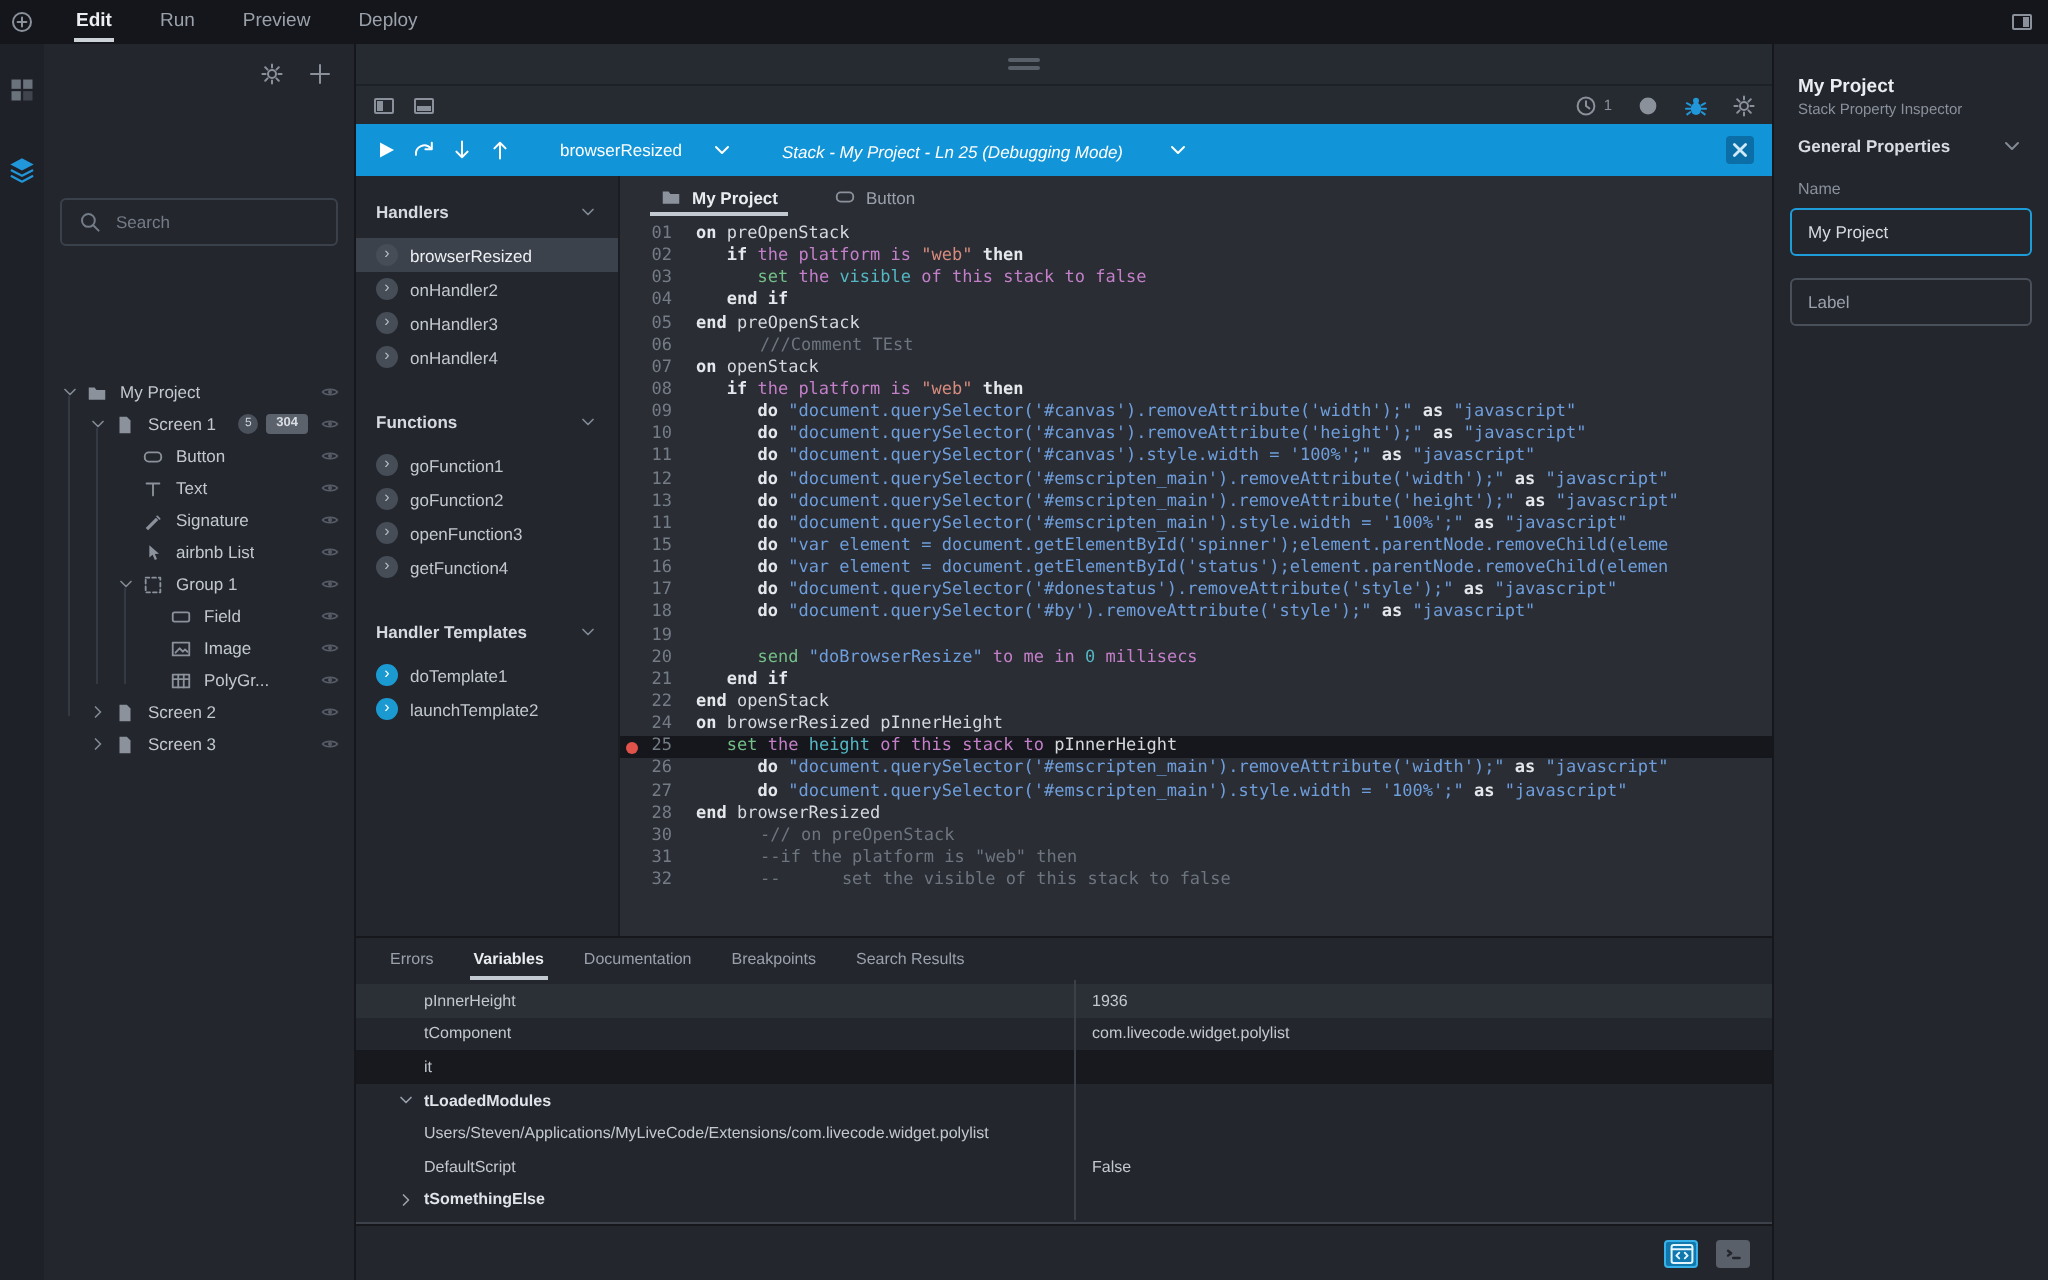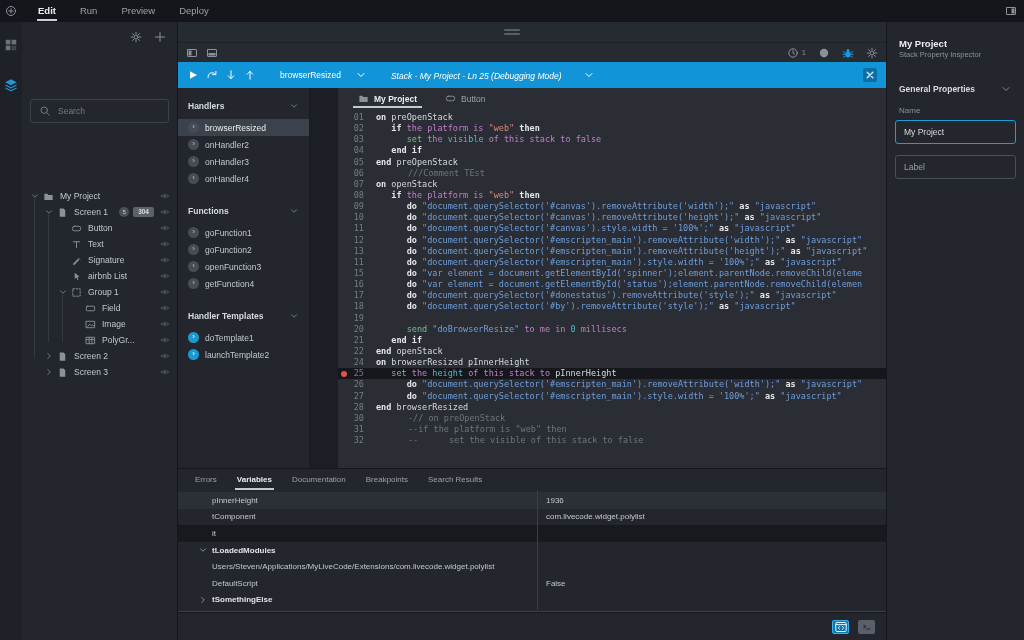--- a/index.html
+++ b/index.html
@@ -49,21 +49,21 @@
   .bug-blue { color:#2196d9; }
 
   
   .debugbar { height:26px; background:#1295d8; display:flex; align-items:center; color:#fff; padding:0 9px; flex:none; }
   .dbg-icons { display:flex; align-items:center; gap:7px; }
   .dbg-handler { font-size:8.5px; margin-left:24px; display:flex; align-items:center; gap:14px; }
   .dbg-context { font-size:8.5px; font-style:italic; margin-left:24px; display:flex; align-items:flex-end; gap:21px; }
   .dbg-close { margin-left:auto; width:14px; height:14px; background:#0b6ea6; display:flex; align-items:center; justify-content:center; border-radius:2px; color:#cfeafa; }
 
   
-  .main { height:380px; display:flex; flex:none; min-width:0;gap:28px; }
+  .main { height:380px; display:flex; flex:none; min-width:0; }
   .handlers { width:132px; background:#23262d; border-right:1px solid #1a1d22; padding-top:8px; font-size:8.5px; overflow:hidden; flex:none; }
   .handlers-header { height:20px; display:flex; align-items:center; padding:0 10px; color:#d6dae0; font-weight:bold; margin-bottom:3px; }
   .handlers-header .chev { margin-left:auto; color:#828a94; display:flex; }
   .handler-item { height:17px; display:flex; align-items:center; gap:6px; padding:0 10px; color:#c3c8cf; }
   .handler-item.selected { background:#3b424c; color:#edeff2; }
   .h-circle { width:11px; height:11px; border-radius:50%; background:#464d57; color:#b8bec6; font-size:8px; display:flex; align-items:center; justify-content:center; line-height:1; flex:none; padding-bottom:1px; }
   .h-circle.accent { background:#1b9ad2; color:#fff; }
   .h-section { margin-bottom:14px; }
 
   .editor { flex:1; background:#2a2d34; display:flex; flex-direction:column; min-width:0; }
@@ -107,21 +107,21 @@
 
   .statusbar { flex:1; background:#23262d; display:flex; align-items:center; justify-content:flex-end; gap:9px; padding-right:11px; border-top:1px solid #15171c; }
   .status-icon { width:17px; height:14px; border-radius:2px; display:flex; align-items:center; justify-content:center; }
   .status-icon.script { background:#1178ad; border:1px solid #36b1ea; color:#e2f4fd; }
   .status-icon.msg { background:#596069; color:#23262d; }
 
   
   .inspector { width:138px; background:#23262d; border-left:1px solid #15171c; flex:none; }
   .insp-title { font-size:9.5px; font-weight:bold; color:#eaedf1; padding:16px 12px 1px; }
   .insp-sub { font-size:7.5px; color:#8a919b; padding:0 12px; }
-  .insp-section { margin-top:24px; padding:0 12px; display:flex; align-items:center; font-size:8.5px; font-weight:bold; color:#d8dce1; }
+  .insp-section { margin-top:8px; padding:0 12px; display:flex; align-items:center; font-size:8.5px; font-weight:bold; color:#d8dce1; }
   .insp-section .chev { margin-left:auto; color:#828a94; display:flex; }
   .insp-label { font-size:8px; color:#8a919b; padding:11px 12px 5px; }
   .insp-input { margin:0 8px 11px; height:24px; border:1px solid #49505a; border-radius:3px; display:flex; align-items:center; padding:0 8px; font-size:8.5px; color:#d8dce1; }
   .insp-input.focused { border:1px solid #1e9cd7; }
   .insp-input.ghost { color:#9aa1ab; }
 </style>
 </head>
 <body>
 
 <div class="app">

